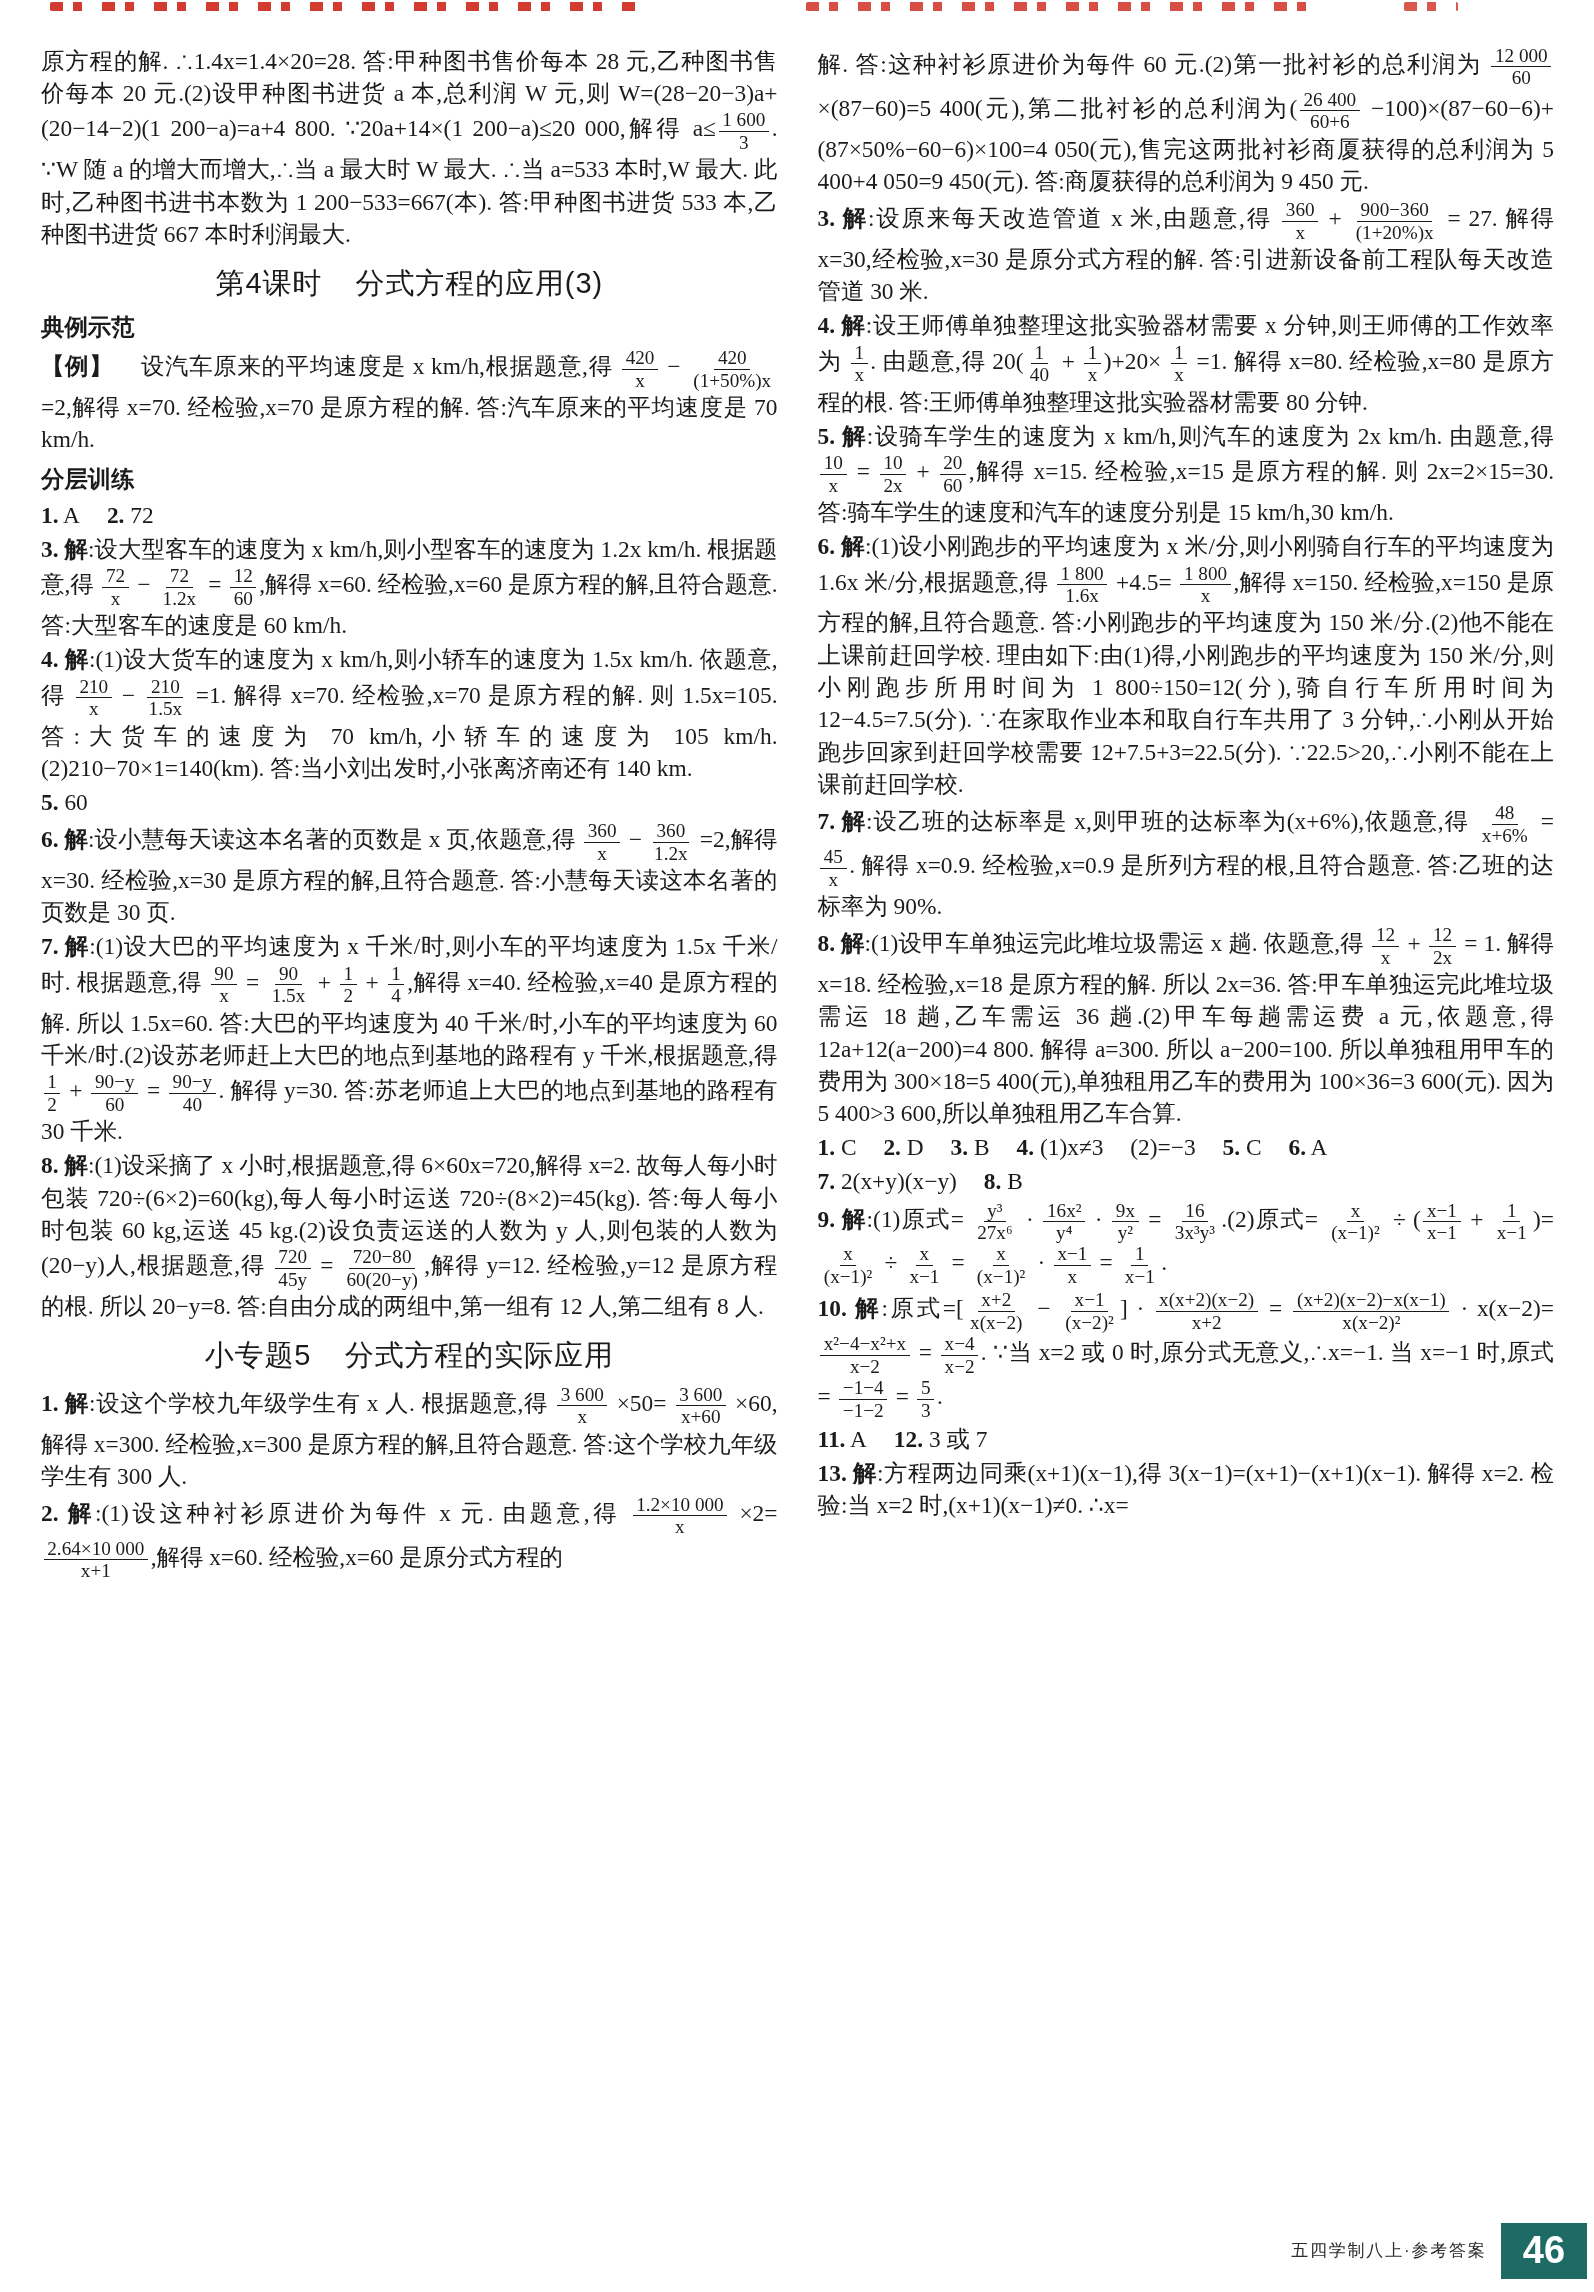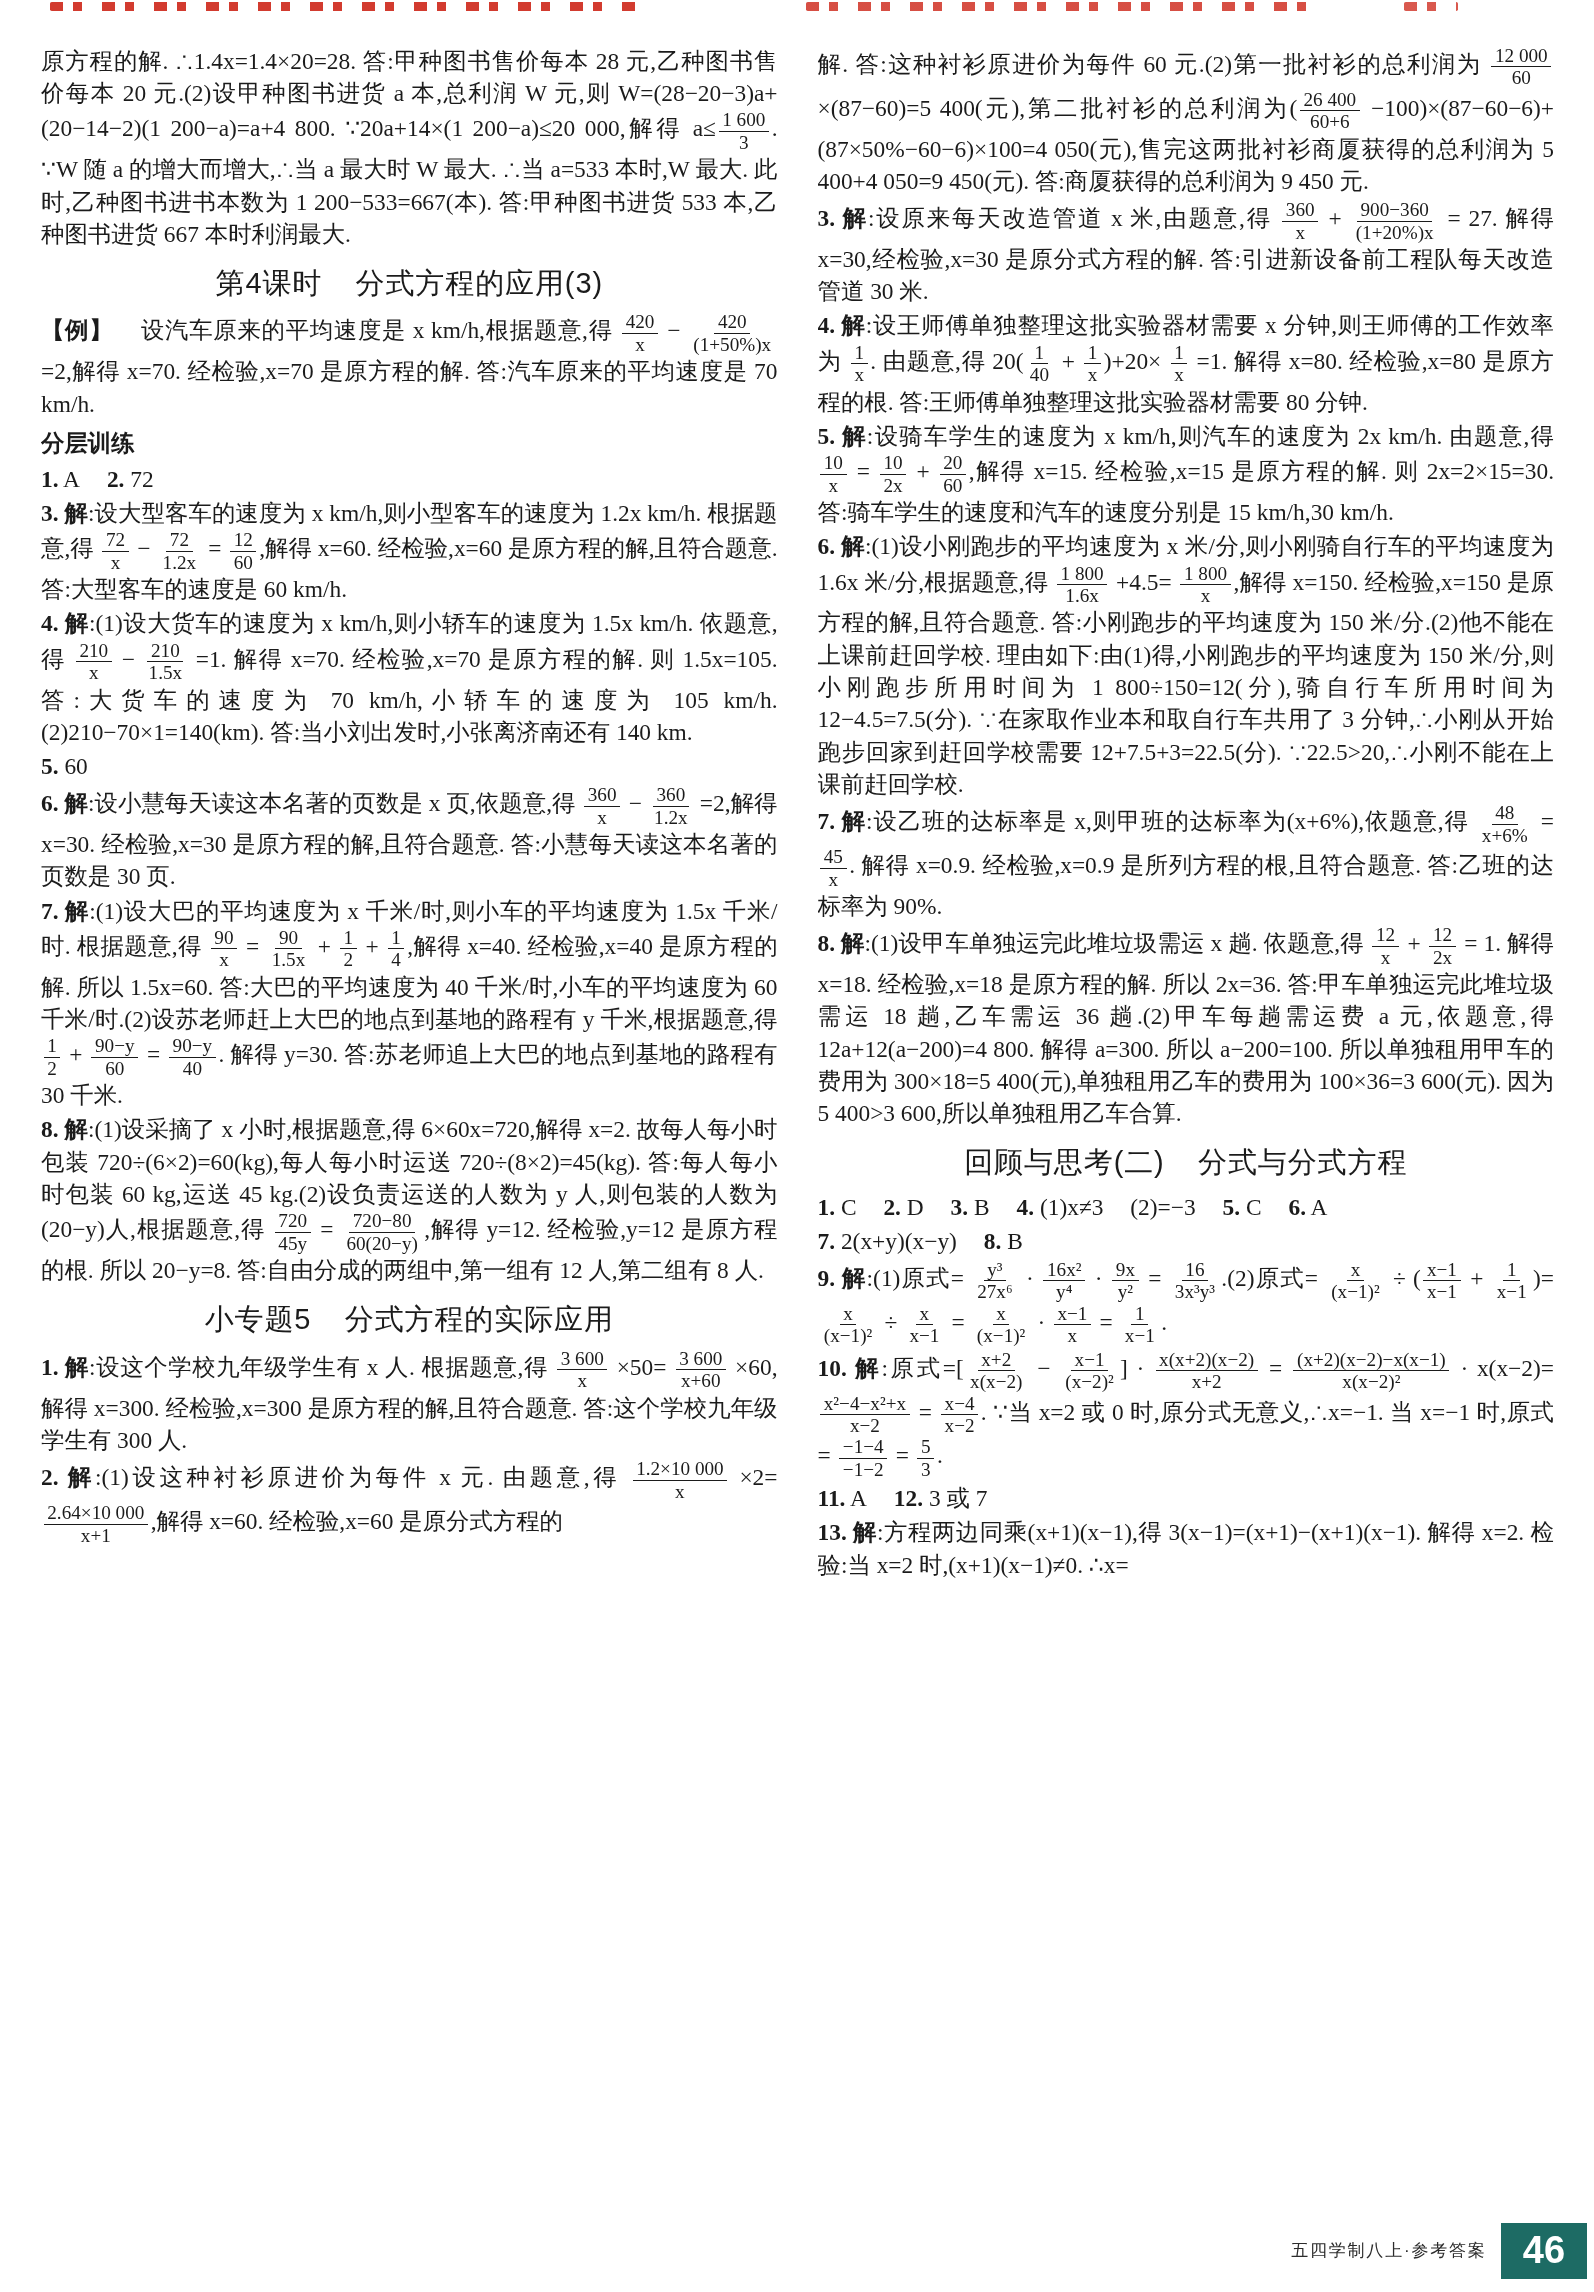--- a/index.html
+++ b/index.html
@@ -80,20 +80,21 @@
   <span class="bleed-seg s3"></span>
 </div>
 
 <div class="columns">
   <div class="col">
       <div class="blk para">原方程的解. ∴1.4x=1.4×20=28. 答:甲种图书售价每本 28 元,乙种图书售价每本 20 元.(2)设甲种图书进货 a 本,总利润 W 元,则 W=(28−20−3)a+(20−14−2)(1 200−a)=a+4 800. ∵20a+14×(1 200−a)≤20 000,解得 a≤<span class="frac">
           <span class="fnum">1 600</span>
           <span class="fden">3</span>
         </span>. ∵W 随 a 的增大而增大,∴当 a 最大时 W 最大. ∴当 a=533 本时,W 最大. 此时,乙种图书进书本数为 1 200−533=667(本). 答:甲种图书进货 533 本,乙种图书进货 667 本时利润最大.</div>
       <div class="blk header">第4课时<span class="wsp"></span>分式方程的应用(3)</div>
+      <div class="blk label">典例示范</div>
       <div class="blk para"><b>【例】</b><span class="wsp"></span>设汽车原来的平均速度是 x km/h,根据题意,得 <span class="frac">
           <span class="fnum">420</span>
           <span class="fden">x</span>
         </span> − <span class="frac">
           <span class="fnum">420</span>
           <span class="fden">(1+50%)x</span>
         </span> =2,解得 x=70. 经检验,x=70 是原方程的解. 答:汽车原来的平均速度是 70 km/h.</div>
       <div class="blk label">分层训练</div>
       <div class="blk para"><b>1.</b> A<span class="wsp"></span><b>2.</b> 72</div>
       <div class="blk para"><b>3. 解</b>:设大型客车的速度为 x km/h,则小型客车的速度为 1.2x km/h. 根据题意,得 <span class="frac">
@@ -218,21 +219,20 @@
           <span class="fnum">45</span>
           <span class="fden">x</span>
         </span>. 解得 x=0.9. 经检验,x=0.9 是所列方程的根,且符合题意. 答:乙班的达标率为 90%.</div>
       <div class="blk para"><b>8. 解</b>:(1)设甲车单独运完此堆垃圾需运 x 趟. 依题意,得 <span class="frac">
           <span class="fnum">12</span>
           <span class="fden">x</span>
         </span> + <span class="frac">
           <span class="fnum">12</span>
           <span class="fden">2x</span>
         </span> = 1. 解得 x=18. 经检验,x=18 是原方程的解. 所以 2x=36. 答:甲车单独运完此堆垃圾需运 18 趟,乙车需运 36 趟.(2)甲车每趟需运费 a 元,依题意,得 12a+12(a−200)=4 800. 解得 a=300. 所以 a−200=100. 所以单独租用甲车的费用为 300×18=5 400(元),单独租用乙车的费用为 100×36=3 600(元). 因为 5 400&gt;3 600,所以单独租用乙车合算.</div>
-      <div class="blk header">回顾与思考(二)<span class="wsp"></span>分式与分式方程</div>
       <div class="blk para"><b>1.</b> C<span class="wsp"></span><b>2.</b> D<span class="wsp"></span><b>3.</b> B<span class="wsp"></span><b>4.</b> (1)x≠3<span class="wsp"></span>(2)=−3<span class="wsp"></span><b>5.</b> C<span class="wsp"></span><b>6.</b> A</div>
       <div class="blk para"><b>7.</b> 2(x+y)(x−y)<span class="wsp"></span><b>8.</b> B</div>
       <div class="blk para"><b>9. 解</b>:(1)原式= <span class="frac">
           <span class="fnum">y³</span>
           <span class="fden">27x⁶</span>
         </span> · <span class="frac">
           <span class="fnum">16x²</span>
           <span class="fden">y⁴</span>
         </span> · <span class="frac">
           <span class="fnum">9x</span>

